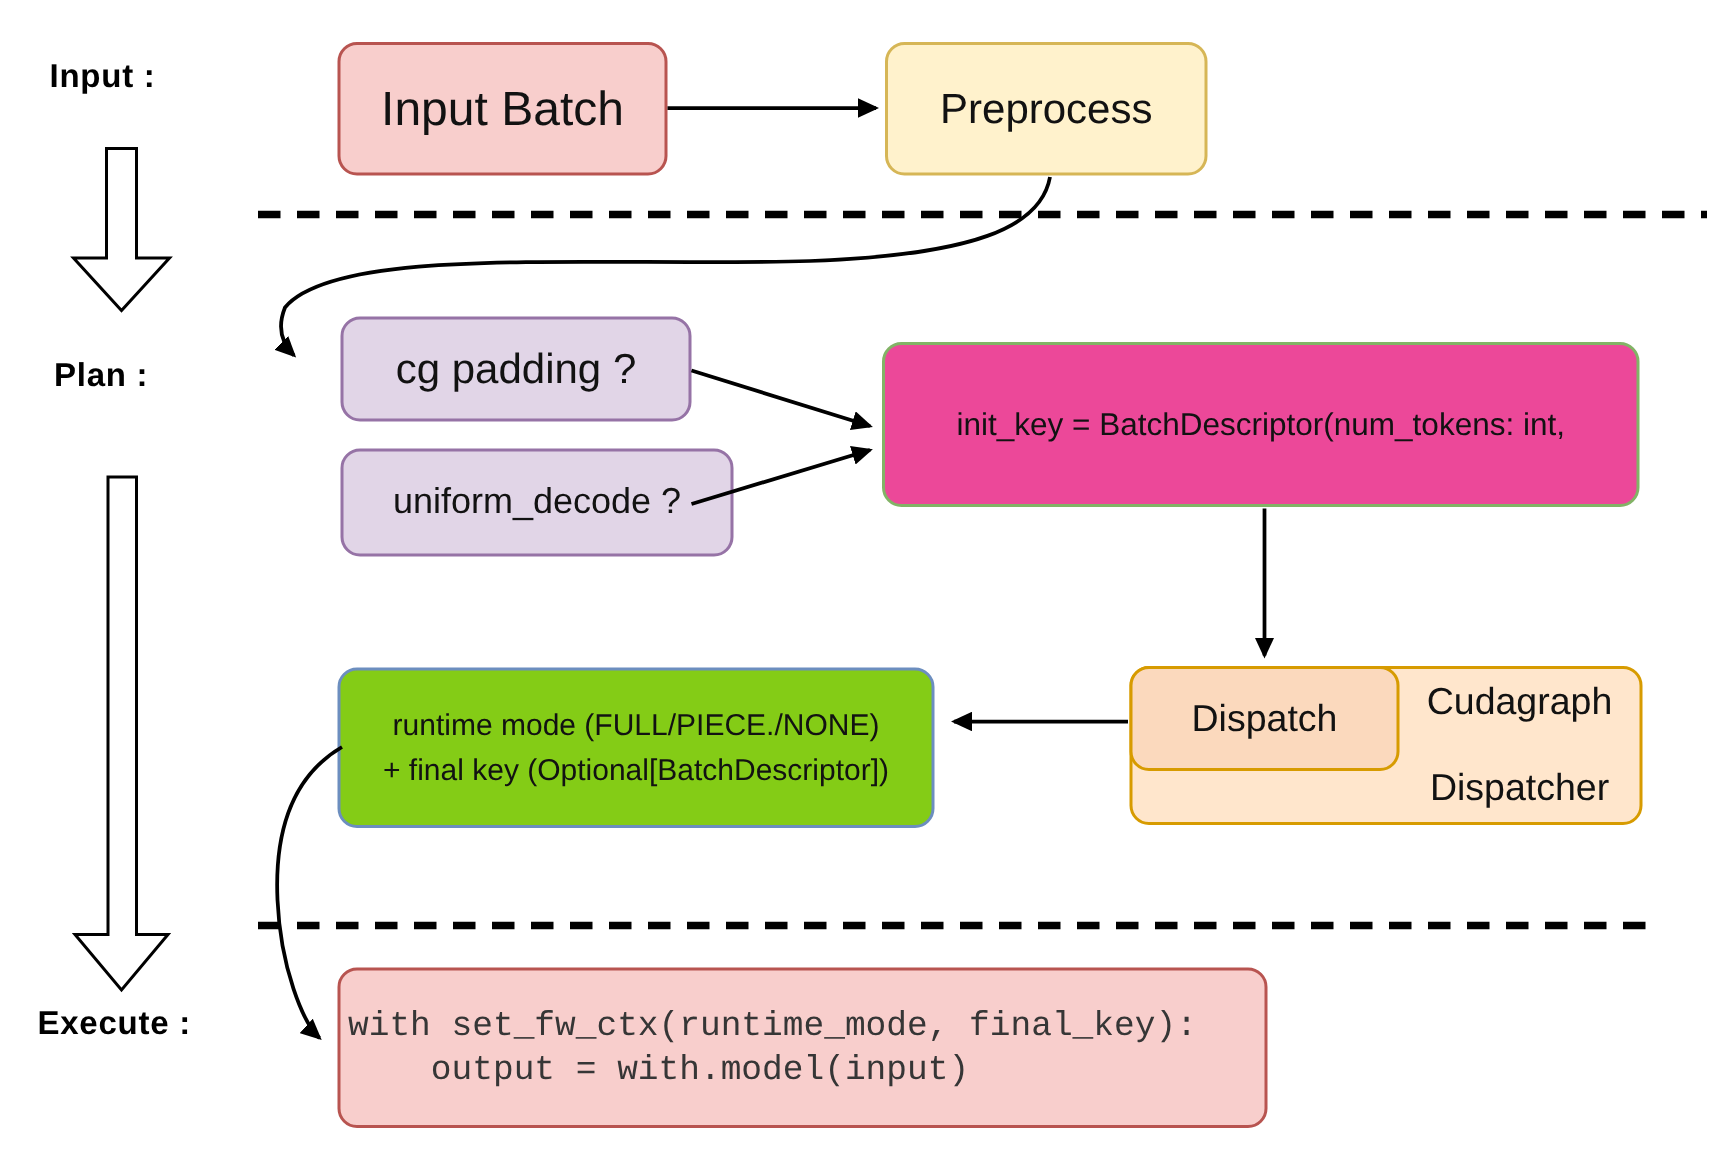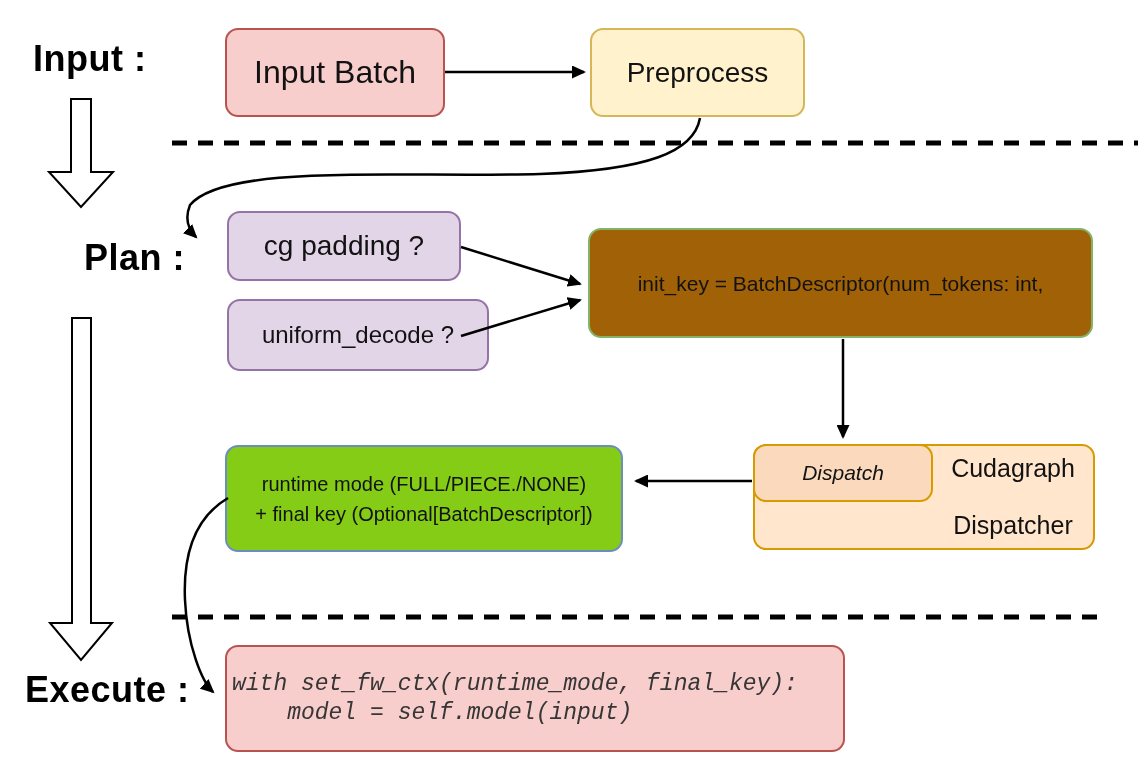--- a/index.html
+++ b/index.html
@@ -3,64 +3,64 @@
 <meta charset="utf-8">
 <style>
   html,body { margin:0; padding:0; background:#ffffff; }
   #canvas {
     position:relative; width:1142px; height:770px; background:#ffffff;
     font-family:"Liberation Sans", sans-serif; overflow:hidden;
   }
   svg.overlay { position:absolute; left:0; top:0; width:1142px; height:770px; pointer-events:none; }
 
   .stage-label {
-    position:absolute; font-weight:bold; font-size:36px; color:#000;
+    position:absolute; font-weight:bold; font-size:22px; color:#000;
     white-space:nowrap; letter-spacing:0.5px;
   }
   .box {
     position:absolute; box-sizing:border-box; border:2px solid; border-radius:13px;
     display:flex; flex-direction:column; align-items:center; justify-content:center;
     text-align:center; color:#121212;
   }
   .box .ln { white-space:nowrap; }
 
   .red    { background:#f8cecc; border-color:#b85450; }
   .yellow { background:#fff2cc; border-color:#d6b656; }
   .purple { background:#e1d5e7; border-color:#9673a6; }
-  .green  { background:#a16207; border-color:#82b366; }
+  .green  { background:#ec4899; border-color:#82b366; }
   .blue   { background:#84cc16; border-color:#6c8ebf; }
   .orange-outer { background:#ffe6cc; border-color:#d79b00; }
   .orange-inner { background:#fbd9bd; border-color:#d79b00; }
 
   #node-input-batch    { left:225px; top:28px;  width:220px; height:89px;  font-size:32px; }
   #node-preprocess     { left:590px; top:28px;  width:215px; height:89px;  font-size:28px; }
   #node-cg-padding     { left:227px; top:211px; width:234px; height:70px;  font-size:28px; }
   #node-uniform-decode { left:227px; top:299px; width:262px; height:72px;  font-size:24px; }
   #node-init-key       { left:588px; top:228px; width:505px; height:110px; font-size:21px; line-height:31px; }
   #node-runtime-mode   { left:225px; top:445px; width:398px; height:107px; font-size:20px; line-height:30px; }
   #node-cudagraph      { left:753px; top:444px; width:342px; height:106px; }
   #cudagraph-text      { position:absolute; left:933px; top:446px; width:160px; height:102px;
                          display:flex; flex-direction:column; align-items:center; justify-content:center;
                          font-size:25px; line-height:33px; color:#121212;gap:24px; }
-  #node-dispatch       { left:753px; top:444px; width:180px; height:58px; font-size:21px;font-style:italic; }
+  #node-dispatch       { left:753px; top:444px; width:180px; height:70px; font-size:25px; }
   #node-execute-code   {
     left:225px; top:645px; width:620px; height:107px;
     align-items:flex-start; justify-content:center; text-align:left;
     font-family:"Liberation Mono", monospace; font-size:23px; line-height:29px;
-    color:#363636; padding-left:5px;font-style:italic;
+    color:#363636; padding-left:5px;
   }
   #node-execute-code .ln { white-space:pre; }
 </style>
 </head>
 <body>
 
 <div id="canvas">
 
   <div class="stage-label" style="left:33px; top:38px;">Input :</div>
-  <div class="stage-label" style="left:36px; top:237px;margin-left:48px;">Plan :</div>
+  <div class="stage-label" style="left:36px; top:237px;">Plan :</div>
   <div class="stage-label" style="left:25px; top:669px;">Execute :</div>
 
   <div class="box red" id="node-input-batch">
     <div class="ln">Input Batch</div>
   </div>
 
   <div class="box yellow" id="node-preprocess">
     <div class="ln">Preprocess</div>
   </div>
 
@@ -85,21 +85,21 @@
     <div class="ln">Dispatcher</div>
   </div>
 
   <div class="box blue" id="node-runtime-mode">
     <div class="ln">runtime mode (FULL/PIECE./NONE)</div>
     <div class="ln">+ final key (Optional[BatchDescriptor])</div>
   </div>
 
   <div class="box red" id="node-execute-code">
     <div class="ln">with set_fw_ctx(runtime_mode, final_key):</div>
-    <div class="ln">    model = self.model(input)</div>
+    <div class="ln">    output = with.model(input)</div>
   </div>
 
   <svg class="overlay" viewBox="0 0 1142 770">
     <defs>
       <marker id="ah" markerUnits="userSpaceOnUse" markerWidth="15" markerHeight="13" refX="12" refY="6.5" orient="auto">
         <path d="M0,0 L14,6.5 L0,13 Z" fill="#000"></path>
       </marker>
     </defs>
 
     <path d="M 172 143 H 1138" stroke="#000" stroke-width="5" fill="none" stroke-dasharray="15 11"></path>

